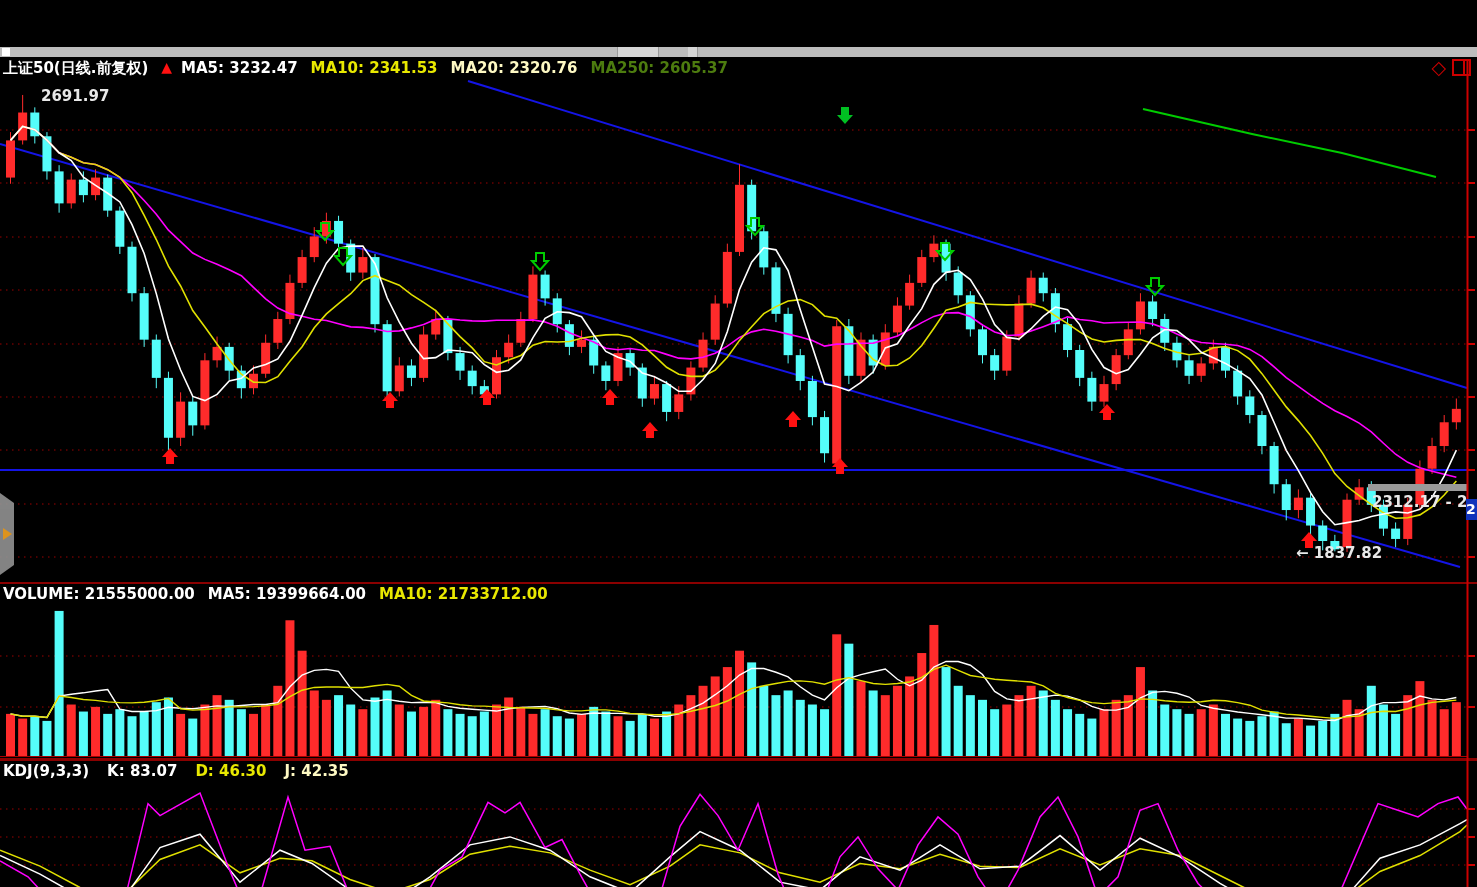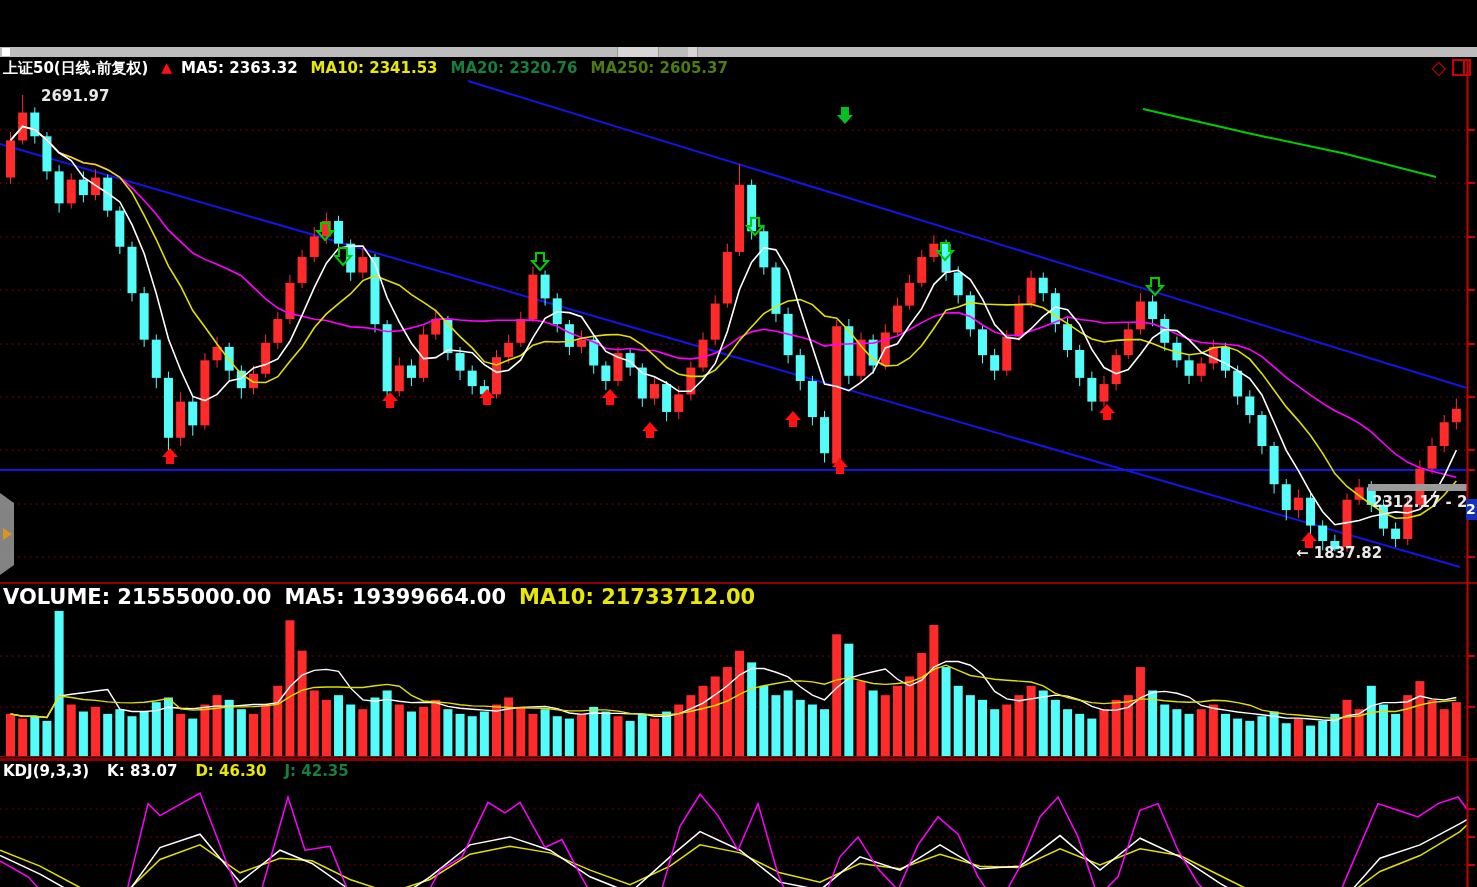--- a/index.html
+++ b/index.html
@@ -10,23 +10,23 @@
   .strip-sq{position:absolute;left:2px;top:1px;width:8px;height:8px;background:#fff;}
   .strip-seg1{position:absolute;left:617px;top:0;width:40px;height:10px;background:#d6d6d6;border-left:1px solid #9a9a9a;border-right:1px solid #9a9a9a;}
   .strip-seg2{position:absolute;left:688px;top:0;width:9px;height:10px;background:#d6d6d6;border-right:1px solid #9a9a9a;}
   
   #chart-canvas{position:absolute;left:0;top:0;}
   
   .hdr{position:absolute;left:3px;top:12px;display:flex;gap:13px;font-size:15px;font-weight:700;white-space:nowrap;z-index:5;}
   .hdr .up-arrow{color:#ff1111;font-size:14px;margin-right:-4px;}
   .c-white{color:#ffffff;}
   .c-yellow{color:#e8e800;}
-  .c-magenta{color:#15803d;}
+  .c-magenta{color:#fef9c3;}
   .c-green{color:#4d7c0f;}
-  .vol-hdr{position:absolute;left:3px;top:538px;display:flex;gap:13px;font-size:21px;font-weight:700;white-space:nowrap;z-index:5;}
+  .vol-hdr{position:absolute;left:3px;top:538px;display:flex;gap:13px;font-size:15px;font-weight:700;white-space:nowrap;z-index:5;}
   .kdj-hdr{position:absolute;left:3px;top:715px;display:flex;gap:18px;font-size:15px;font-weight:700;white-space:nowrap;z-index:5;}
   
   .lbl{position:absolute;color:#e8e8e8;font-size:15px;font-weight:700;white-space:nowrap;z-index:6;}
   #lbl-peak{left:41px;top:40px;}
   #lbl-range{left:1372px;top:446px;width:105px;overflow:hidden;}
   #lbl-low{left:1296px;top:497px;}
   #axis-badge{position:absolute;left:1466px;top:452px;width:11px;height:21px;background:#1133bb;
               color:#fff;font-size:14px;font-weight:700;overflow:hidden;z-index:7;line-height:21px;}
   
   .tr-icons{position:absolute;right:6px;top:11px;display:flex;align-items:center;gap:6px;z-index:7;}
@@ -480,21 +480,21 @@
       <line x1="1467" y1="790" x2="1475" y2="790" stroke="#cc0000" stroke-width="2"></line>
       <line x1="1467" y1="818" x2="1475" y2="818" stroke="#cc0000" stroke-width="2"></line>
       <line x1="1467" y1="846" x2="1475" y2="846" stroke="#cc0000" stroke-width="2"></line>
       <line x1="1467" y1="874" x2="1475" y2="874" stroke="#cc0000" stroke-width="2"></line>
       <line x1="1467" y1="423" x2="1475" y2="423" stroke="#cc0000" stroke-width="2"></line>
     </svg>
 
   <div class="hdr">
     <span class="c-white">上证50(日线.前复权)</span>
     <span class="up-arrow">▲</span>
-    <span class="c-white">MA5: 2363.32</span>
+    <span class="c-white">MA5: 3232.47</span>
     <span class="c-yellow">MA10: 2341.53</span>
     <span class="c-magenta">MA20: 2320.76</span>
     <span class="c-green">MA250: 2605.37</span>
   </div>
 
   <div class="tr-icons">
     <span class="diamond">◇</span>
     <span class="boxicon">
         <span class="inner"></span>
       </span>

